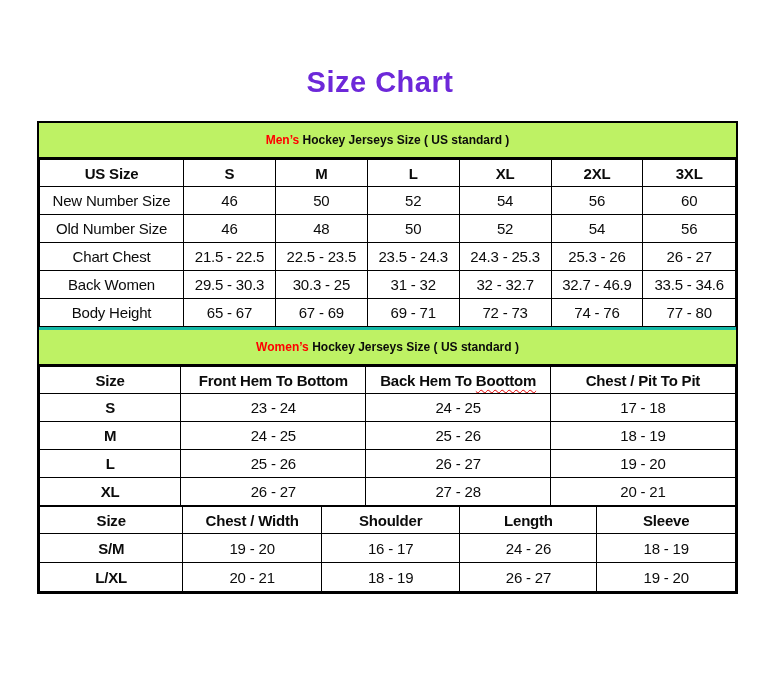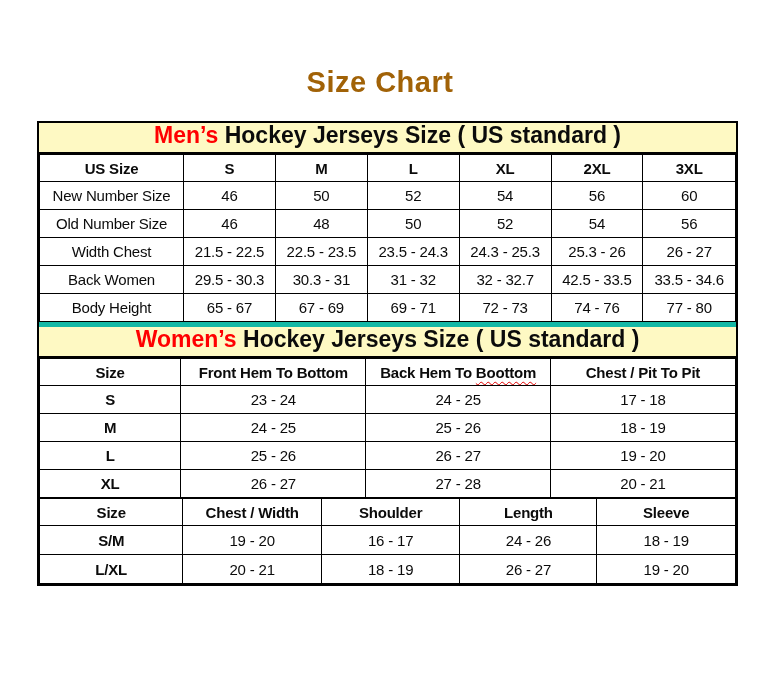--- a/index.html
+++ b/index.html
@@ -14,40 +14,40 @@
   }
   .page-title {
     position: absolute;
     top: 66px; left: 0;
     width: 760px;
     margin: 0;
     text-align: center;
     font-size: 29px;
     font-weight: 700;
     letter-spacing: 0.5px;
-    color: #a16207;
+    color: #6d28d9;
   }
   .chart-wrap {
     position: absolute;
     left: 37px; top: 121px;
     width: 701px;
     border: 2px solid #000;
     background: #fff;
   }
   .band {
-    background: #fef9c3;
+    background: #bef264;
     text-align: center;
     font-weight: 700;
-    font-size: 23px;
+    font-size: 12px;
     line-height: 20px;
-    padding: 2px 0 7px 0;
+    padding: 7px 0 7px 0;
     border-bottom: 2px solid #000;
   }
   .band + table { border-top: none; }
-  .section:not(:first-child) .band { border-top: 5px solid #14b8a6; }
+  .section:not(:first-child) .band { border-top: 3px solid #14b8a6; }
   .hl { color: #ff0000; }
   table {
     width: 100%;
     border-collapse: collapse;
     table-layout: fixed;
   }
   th, td {
     border: 1px solid #000;
     text-align: center;
     vertical-align: middle;
@@ -115,35 +115,35 @@
           <tr>
             <td class="row-label">Old Number Size</td>
             <td>46</td>
             <td>48</td>
             <td>50</td>
             <td>52</td>
             <td>54</td>
             <td>56</td>
           </tr>
           <tr>
-            <td class="row-label">Width Chest</td>
+            <td class="row-label">Chart Chest</td>
             <td>21.5 - 22.5</td>
             <td>22.5 - 23.5</td>
             <td>23.5 - 24.3</td>
             <td>24.3 - 25.3</td>
             <td>25.3 - 26</td>
             <td>26 - 27</td>
           </tr>
           <tr>
             <td class="row-label">Back Women</td>
             <td>29.5 - 30.3</td>
-            <td>30.3 - 31</td>
+            <td>30.3 - 25</td>
             <td>31 - 32</td>
             <td>32 - 32.7</td>
-            <td>42.5 - 33.5</td>
+            <td>32.7 - 46.9</td>
             <td>33.5 - 34.6</td>
           </tr>
           <tr>
             <td class="row-label">Body Height</td>
             <td>65 - 67</td>
             <td>67 - 69</td>
             <td>69 - 71</td>
             <td>72 - 73</td>
             <td>74 - 76</td>
             <td>77 - 80</td>

